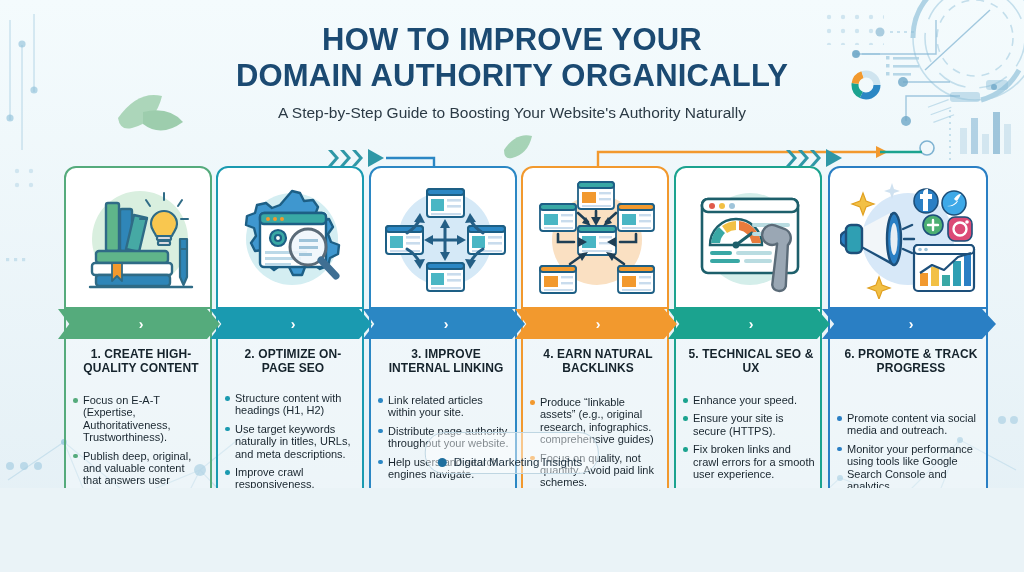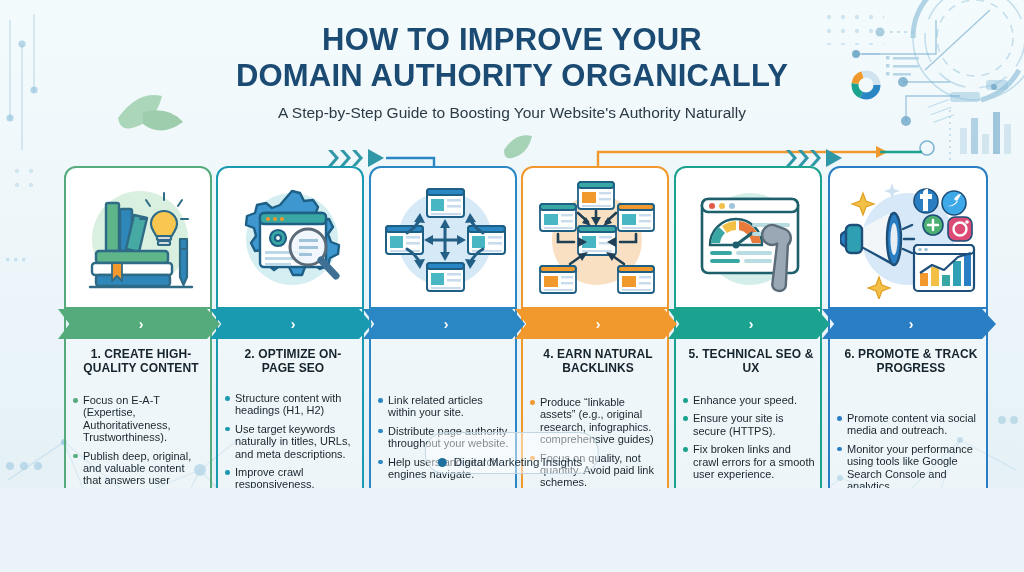--- a/index.html
+++ b/index.html
@@ -458,20 +458,21 @@
                 <path d="M87 88 l-5 -10 l11 1z"></path>
             </g>
           </svg>
         </div>
       </div>
       <div class="rail"></div>
       <div class="ribbon">
         <span>›</span>
       </div>
       <div class="card-lower"></div>
+      <div class="card-title">3. IMPROVE INTERNAL LINKING</div>
       <ul class="bullets" style="top:228px;">
         <li>Link related articles within your site.</li>
         <li>Distribute page authority throughout your website.</li>
         <li>Help users and search engines navigate.</li>
       </ul>
     </div>
 
     <div class="card" style="--c:#f2992e; left:521px;">
       <div class="card-body">
         <div class="icon-wrap">

